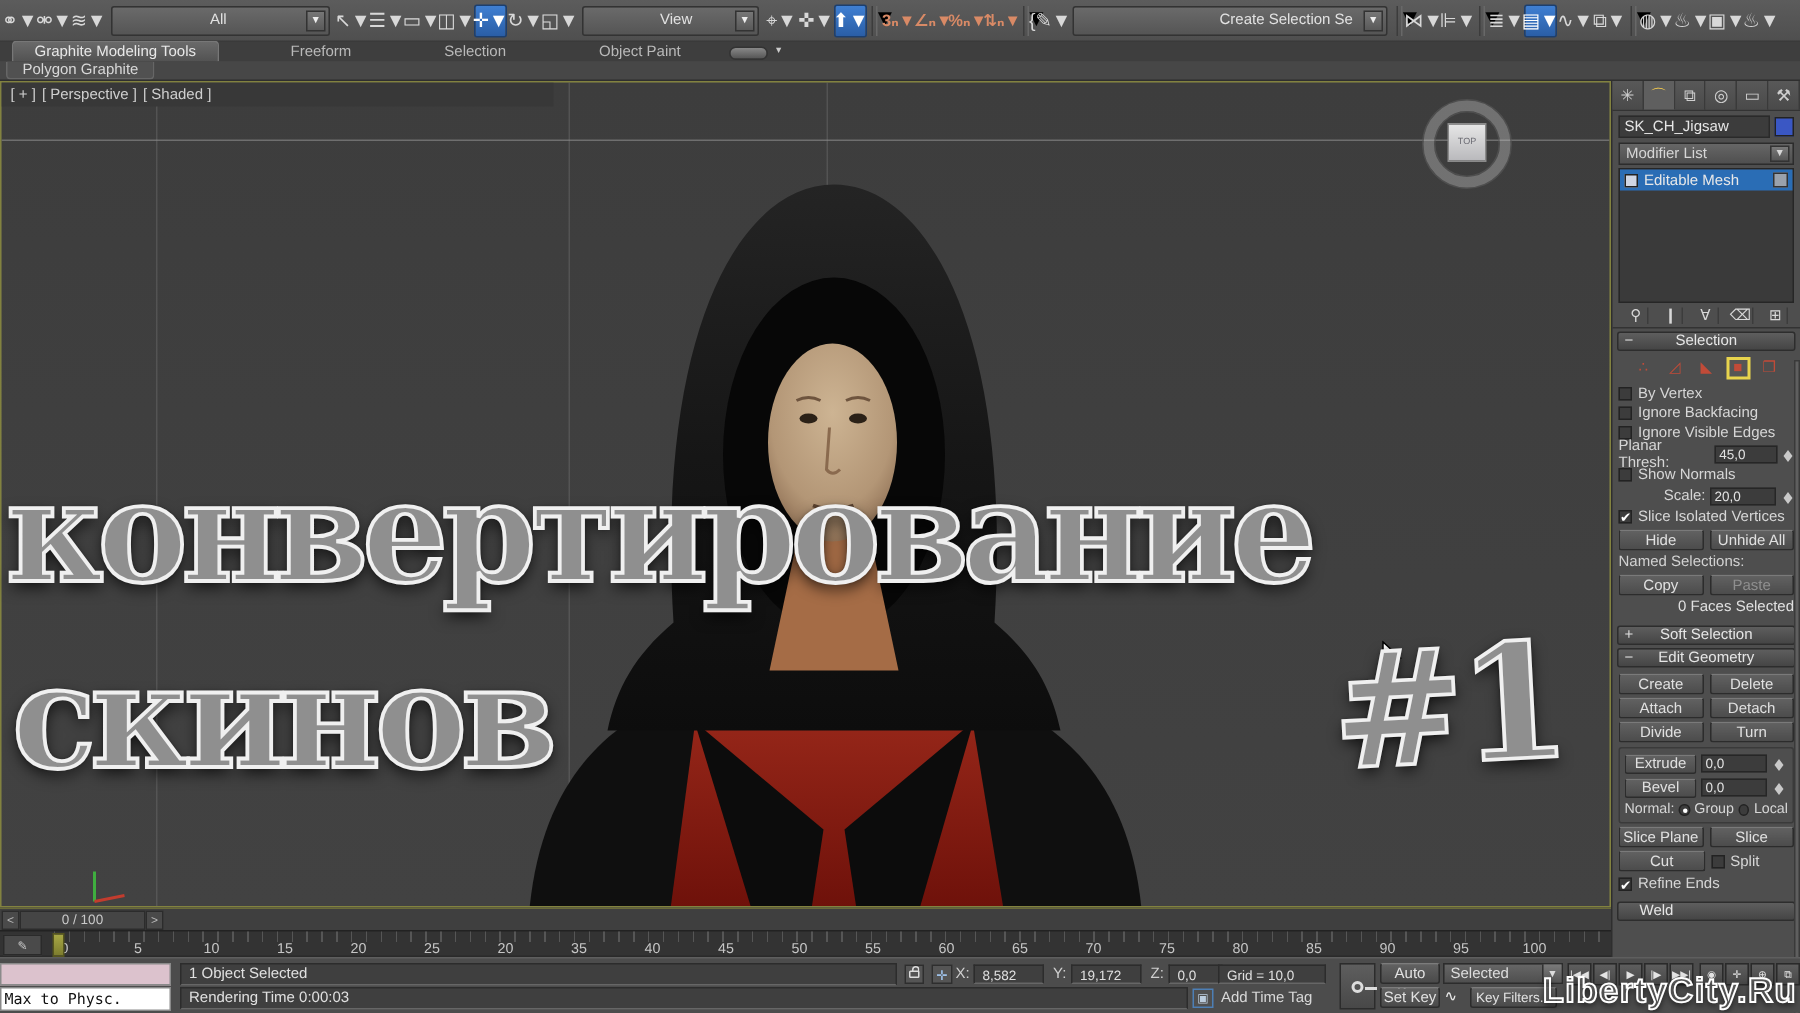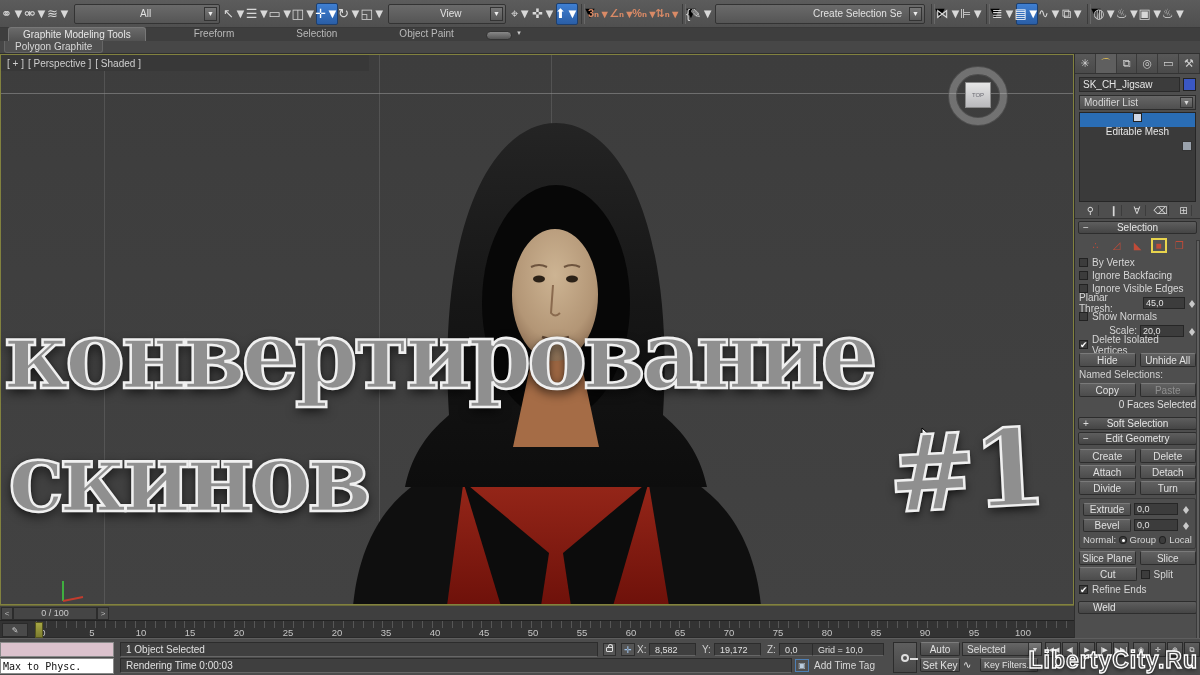--- a/index.html
+++ b/index.html
@@ -74,21 +74,21 @@
   .cp-tab.active { background:#5f5f5f; color:#ffd34d; }
   .cp-namerow { display:flex; gap:3px; padding:3px 4px 1px 4px; align-items:center; }
   .cp-name { flex:1; height:15px; background:#3c3c3c; border:1px solid #2a2a2a; color:#e6e6e6;
     font-size:10px; padding:0 3px; width:90px; }
   .cp-swatch { width:13px; height:13px; background:#3a57c4; border:1px solid #222; flex:none; }
   .cp-modlist { margin:2px 4px; height:15px; background:linear-gradient(#666,#4f4f4f);
     border:1px solid #2c2c2c; display:flex; align-items:center; justify-content:space-between; padding:0 2px 0 4px; }
   .cp-modlist .dd { width:13px; height:11px; background:linear-gradient(#7a7a7a,#555);
     border:1px solid #333; font-size:7px; display:flex; align-items:center; justify-content:center; }
   .cp-stack { margin:1px 4px; height:90px; background:#3a3a3a; border:1px solid #262626; }
-  .stack-row { height:14px; display:flex; align-items:center; gap:4px; padding:0 3px; color:#e8e8e8;flex-direction:column; }
+  .stack-row { height:14px; display:flex; align-items:center; gap:4px; padding:0 3px; color:#e8e8e8; }
   .stack-row.sel { background:linear-gradient(#2f74c0,#1e5causs 0); background:#2a6db5; }
   .stack-ico { width:9px; height:9px; background:#cfd6e4; border:1px solid #222; flex:none; }
   .stack-lamp { margin-left:auto; width:10px; height:10px; background:#9aa2ac; border:1px solid #333; flex:none; }
   .cp-stacktools { display:flex; justify-content:space-between; padding:2px 8px; border-bottom:1px solid #333; }
   .st-ico { color:#d8d8d8; font-size:10px; width:16px; text-align:center; border-right:1px solid #3c3c3c; }
   .rollout-h { margin:2px 3px 0 3px; height:13px; background:linear-gradient(#5e5e5e,#454545);
     border:1px solid #2d2d2d; border-radius:2px; display:flex; align-items:center; font-size:10px; }
   .rollout-h .pm { width:14px; text-align:center; color:#ddd; }
   .rollout-h .t { flex:1; text-align:center; margin-right:14px; color:#e6e6e6; }
   .ro-body { padding:2px 4px 3px 4px; }
@@ -408,21 +408,21 @@
       </div>
 
       <div class="tbitem tb-icon">
         <span class="lbl">♨</span>
         <span class="lbl"></span>
         <span class="arrow">▼</span>
       </div>
     </div>
 
   <div class="ribbon-tabs">
-    <div style="display:flex; align-items:flex-start;">
+    <div style="display:flex; align-items:flex-end;">
 
         <div class="r-tab active">Graphite Modeling Tools</div>
 
         <div class="r-tab">Freeform</div>
 
         <div class="r-tab">Selection</div>
 
         <div class="r-tab">Object Paint</div>
       </div>
     <div class="ribbon-pill"></div>
@@ -595,21 +595,21 @@
       <div class="fieldrow">
         <span>Scale:</span>
         <span class="num">20,0</span>
         <span class="spin">
             <i class="up"></i>
             <i class="dn"></i>
           </span>
       </div>
       <div class="chk">
           <span class="cb on"></span>
-          <span>Delete Isolated Vertices</span>
+          <span>Slice Isolated Vertices</span>
         </div>
       <div class="btnrow">
         <div class="btn">Hide</div>
         <div class="btn">Unhide All</div>
       </div>
       <div class="lbl-sm">Named Selections:</div>
       <div class="btnrow">
         <div class="btn">Copy</div>
         <div class="btn dim">Paste</div>
       </div>

